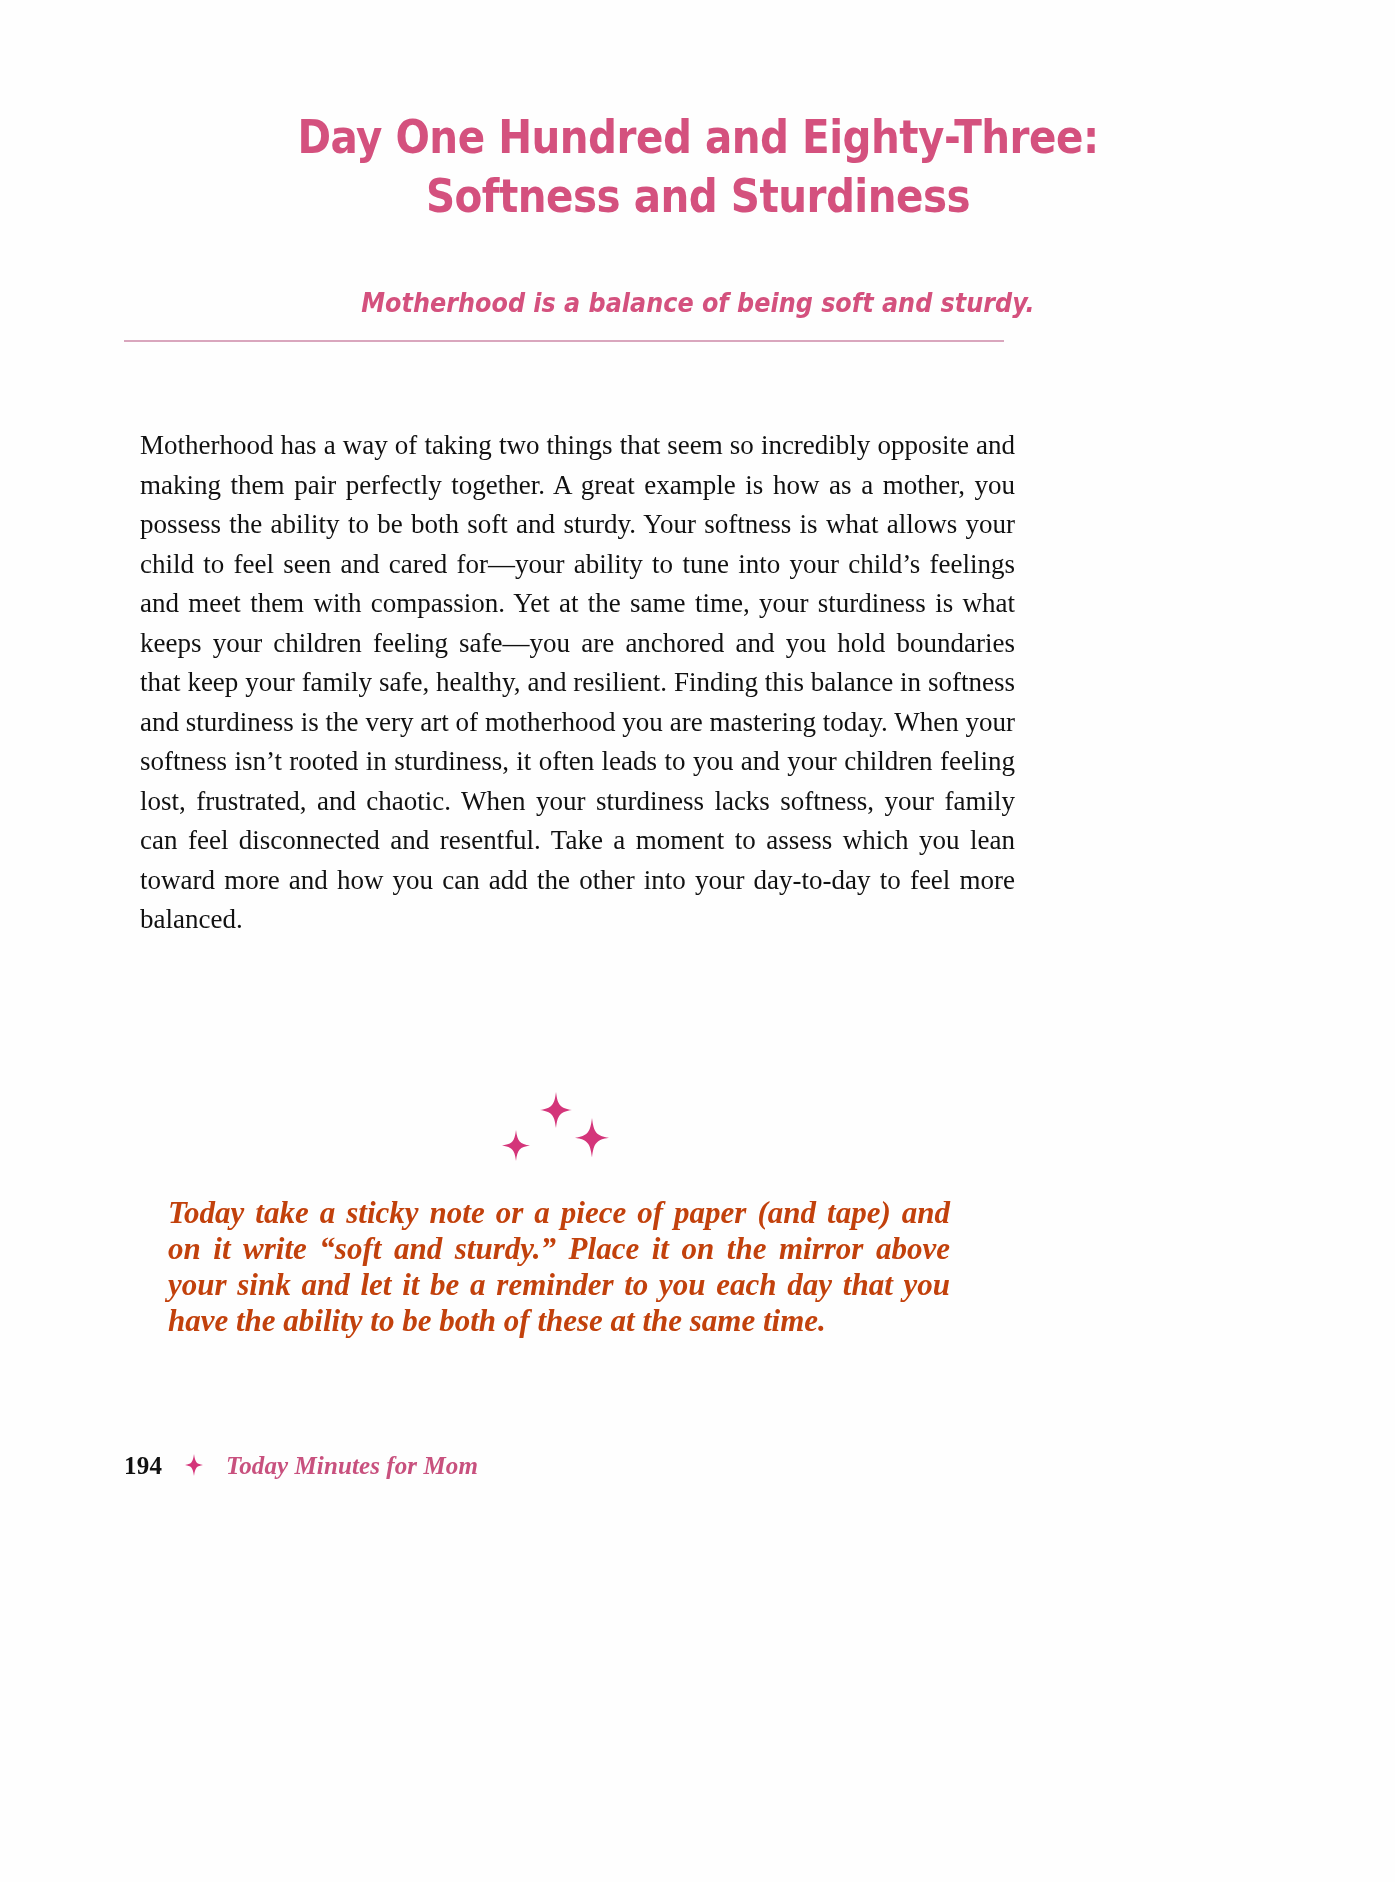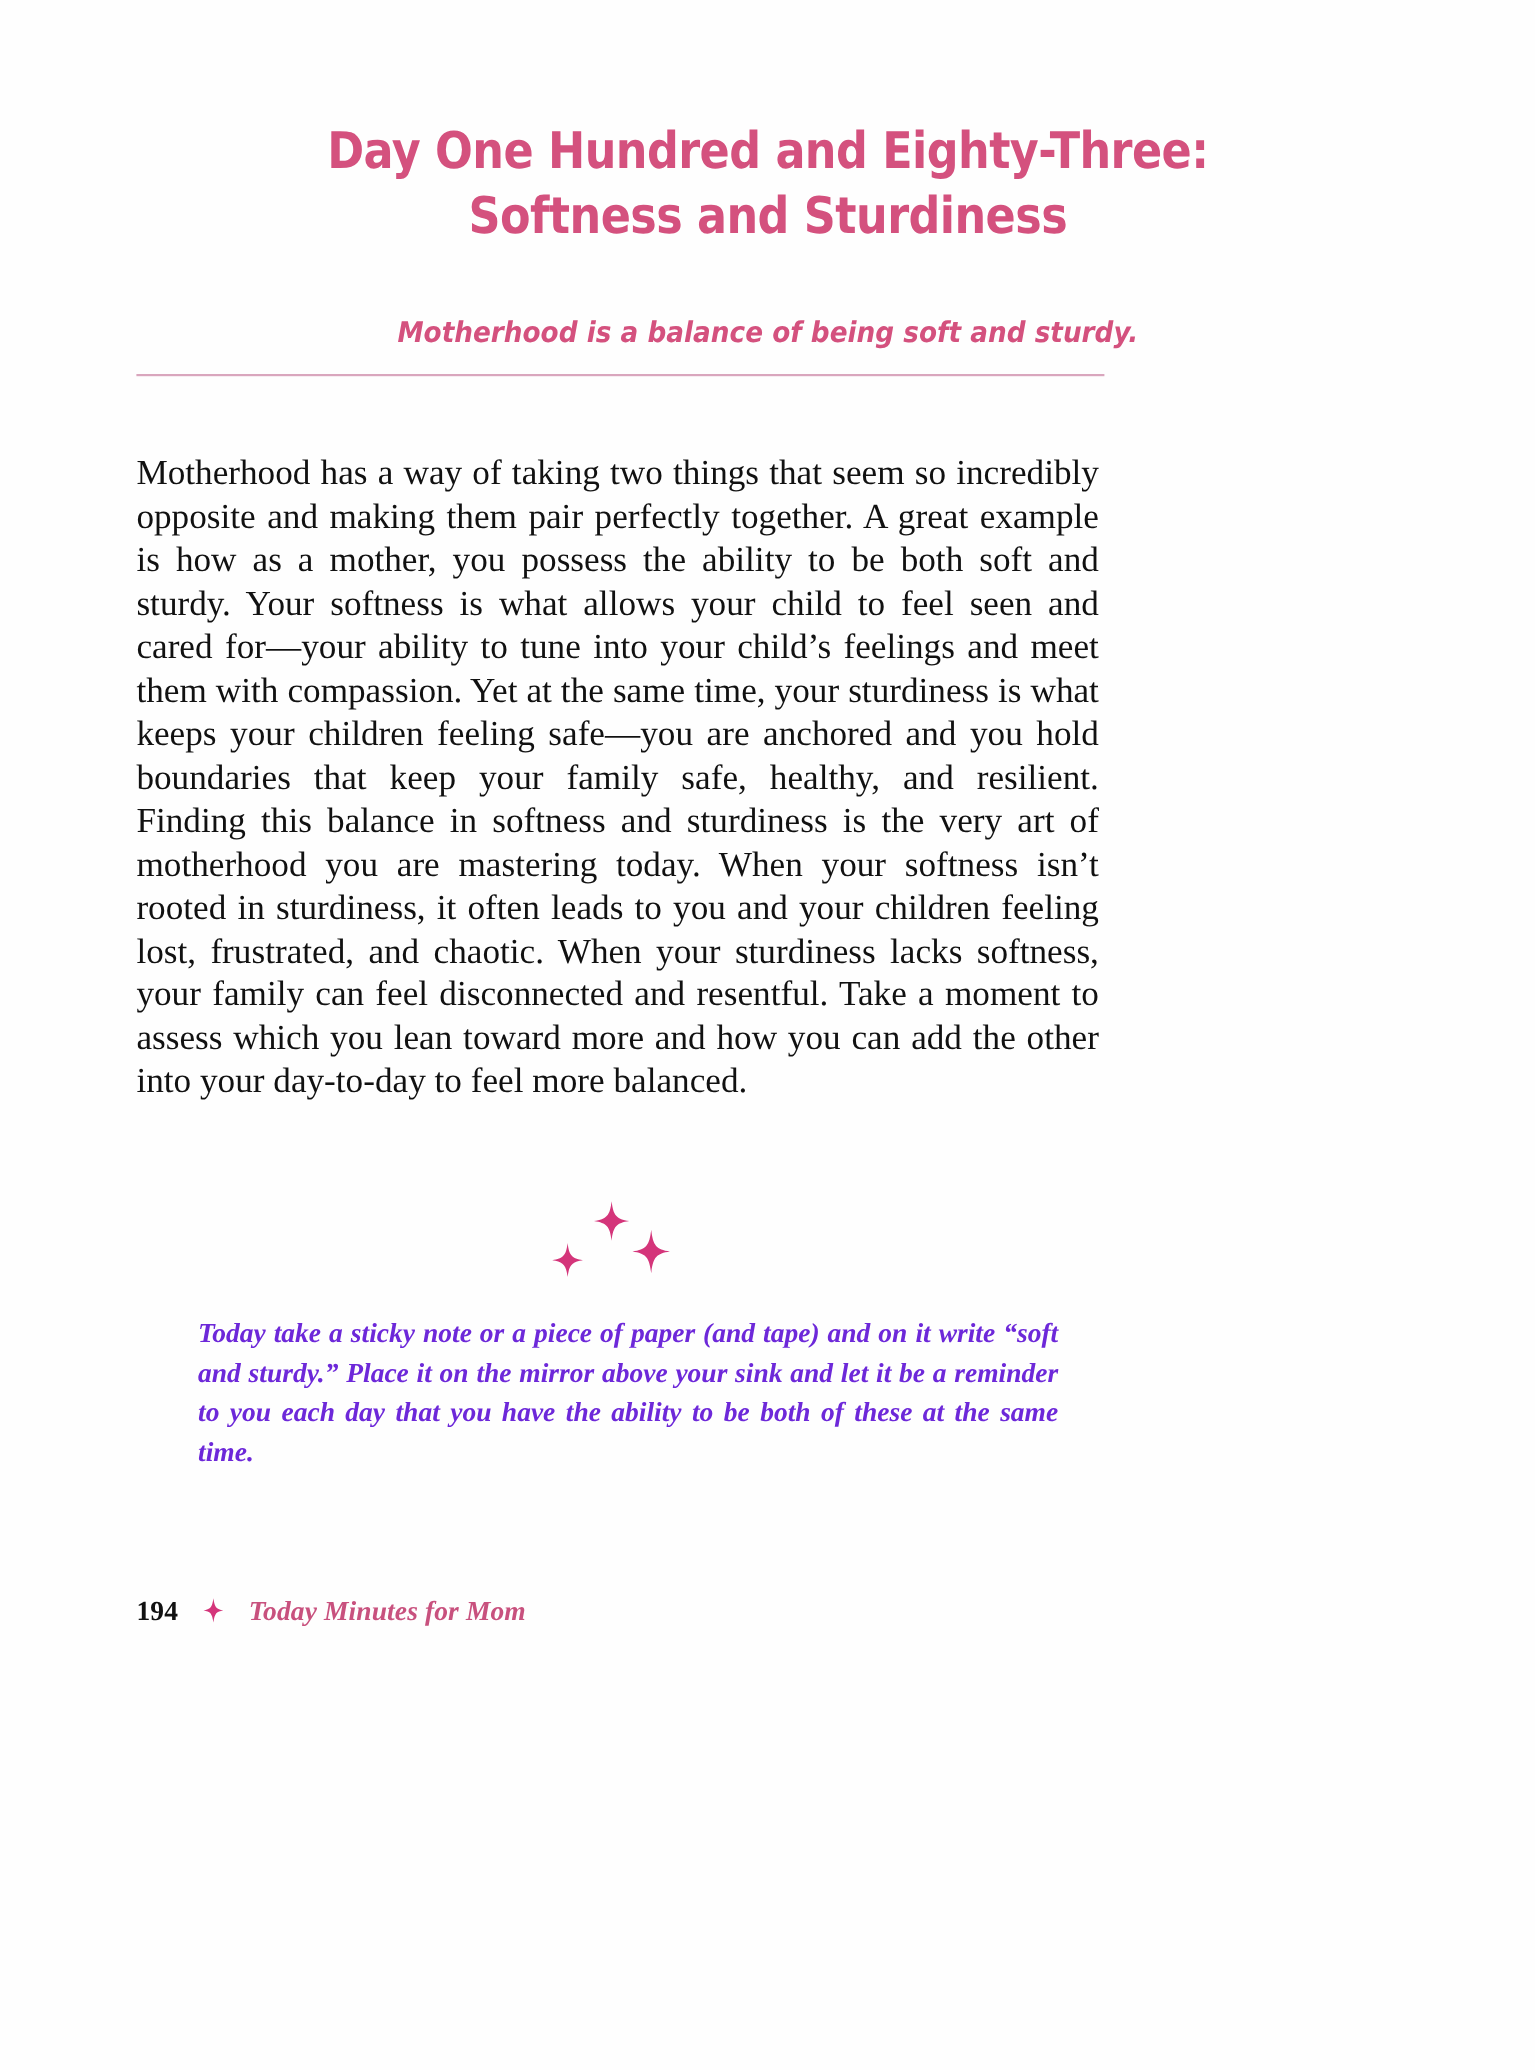--- a/index.html
+++ b/index.html
@@ -63,51 +63,51 @@
     background: #d9a6bd;
   }
 
   
   .body-text {
     position: absolute;
     left: 124px;
     top: 410px;
     width: 875px;
     font-family: "Liberation Serif", "DejaVu Serif", serif;
-    font-size: 32px;
+    font-size: 27px;
     line-height: 39.5px;
     color: #111111;
     text-align: justify;
     text-justify: inter-word;
     hyphens: manual;
-    margin: 0;
+    margin: 16px;
   }
 
   
   .ornament {
     position: absolute;
     left: 498px;
     top: 1088px;
     width: 130px;
     height: 90px;
   }
   .ornament svg { display: block; }
 
   
   .action-text {
     position: absolute;
-    left: 180px;
+    left: 168px;
     top: 1195px;
     width: 782px;
     font-family: "Liberation Serif", "DejaVu Serif", serif;
     font-weight: bold;
     font-style: italic;
-    font-size: 25px;
+    font-size: 31px;
     line-height: 36px;
-    color: #6d28d9;
+    color: #c2410c;
     text-align: justify;
     text-justify: inter-word;
     margin: 0;
   }
 
   
   .footer {
     position: absolute;
     left: 124px;
     top: 1452px;

